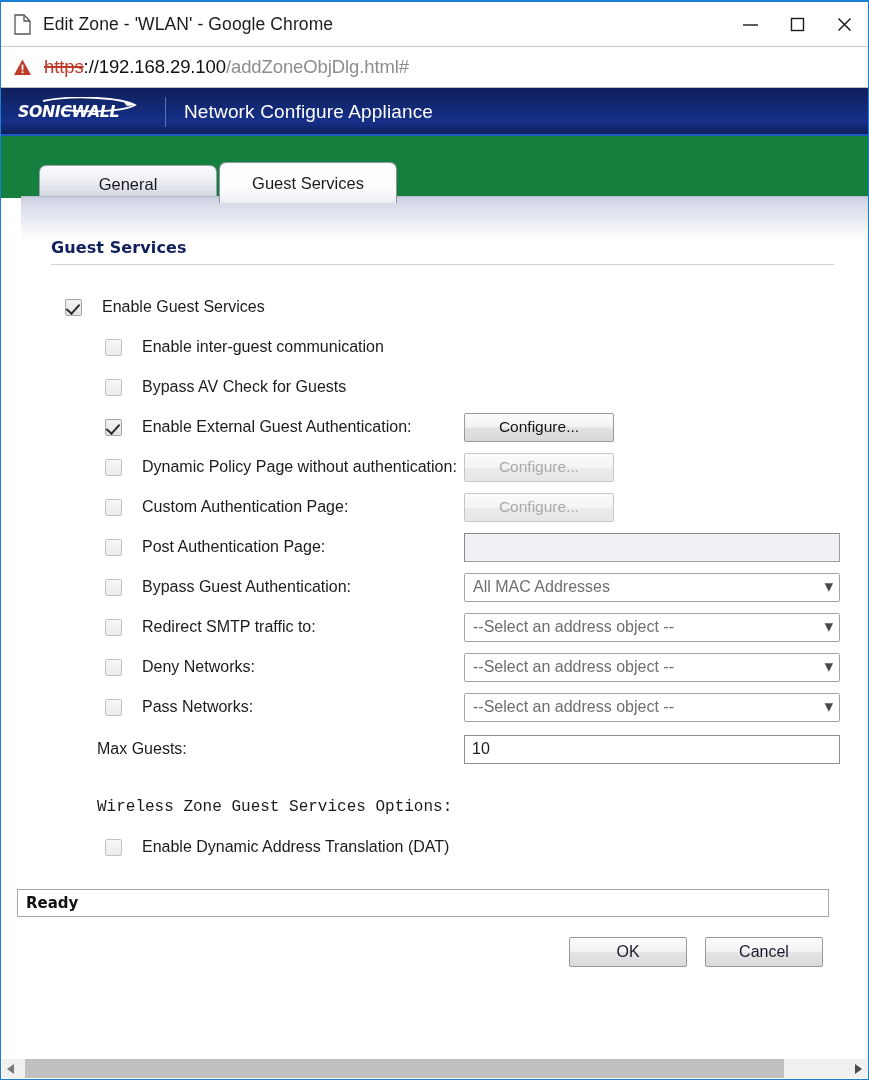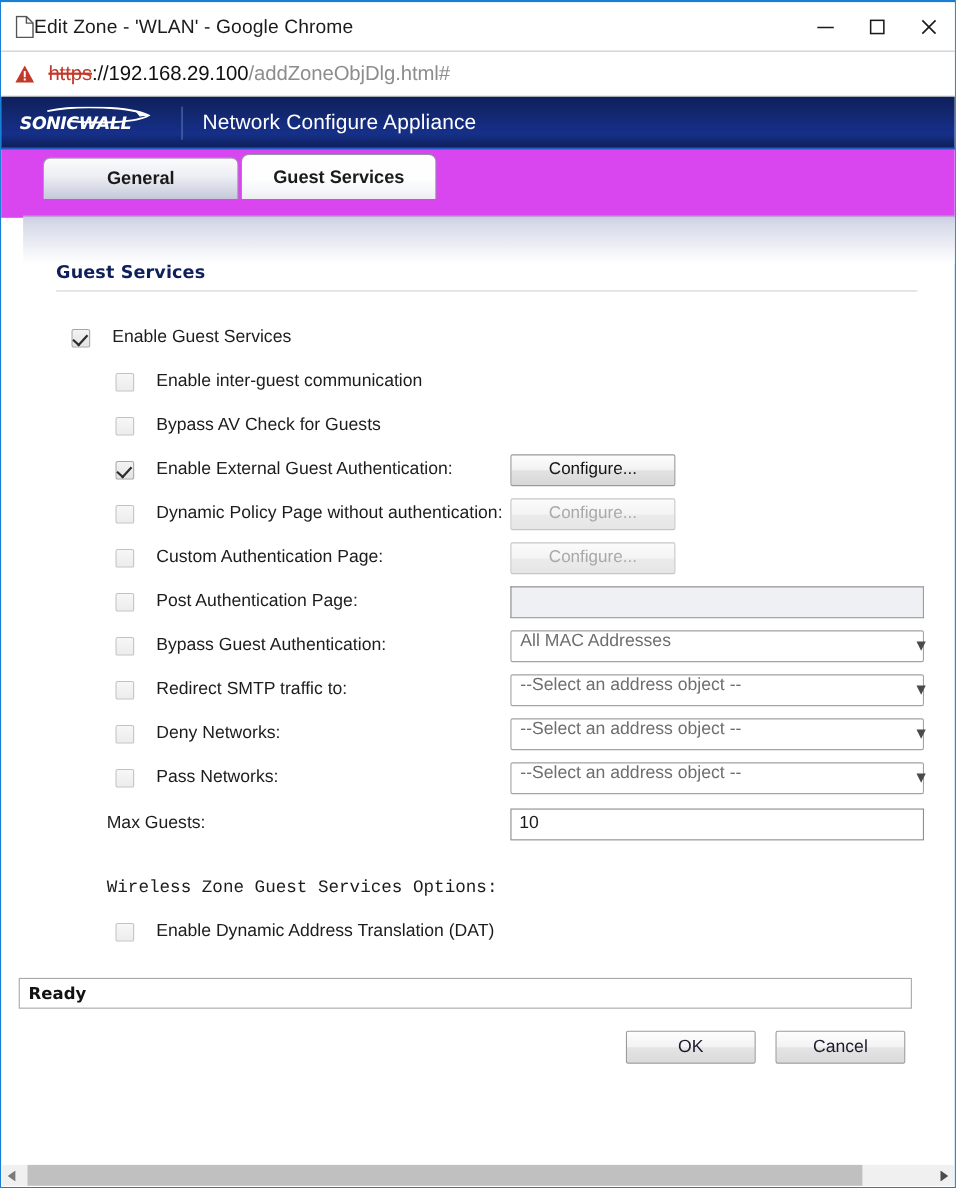--- a/index.html
+++ b/index.html
@@ -33,20 +33,21 @@
   }
   .page-icon {
     margin-left: 13px;
     width: 17px;
     height: 21px;
     position: relative;
     flex: 0 0 auto;
   }
   .page-icon svg { display: block; }
   .title-text {
+    margin-left: 12px;
     font-size: 17.5px;
     color: #1c1c1c;
     white-space: nowrap;
     letter-spacing: 0.1px;
   }
   .win-controls {
     position: absolute;
     right: 0; top: 0;
     height: 45px;
     display: flex;
@@ -133,24 +134,23 @@
   .banner-title {
     font-size: 19px;
     color: #ffffff;
     letter-spacing: 0.15px;
   }
 
   
   .tabstrip {
     position: relative;
     height: 62px;
-    background: #d946ef;
+    background: #15803d;
     padding-left: 38px;
-    padding-top: 4px;
-    font-weight: bold;
+    padding-top: 26px;
   }
   .tabs { display: flex; align-items: flex-end; }
   .tab {
     height: 38px;
     min-width: 178px;
     margin-right: 2px;
     padding: 0 14px;
     display: flex;
     align-items: center;
     justify-content: center;
@@ -289,20 +289,21 @@
   .sel {
     width: 376px;
     height: 29px;
     border: 1px solid #a3a3a3;
     border-radius: 2px;
     background: #ffffff;
     font-size: 16px;
     color: #6e6e6e;
     padding: 0 6px 0 8px;
     display: flex;
+    align-items: center;
     justify-content: space-between;
   }
   .sel .arrow {
     font-size: 11px;
     color: #4a4a4a;
     line-height: 1;
   }
 
   .plain-row {
     display: flex;

